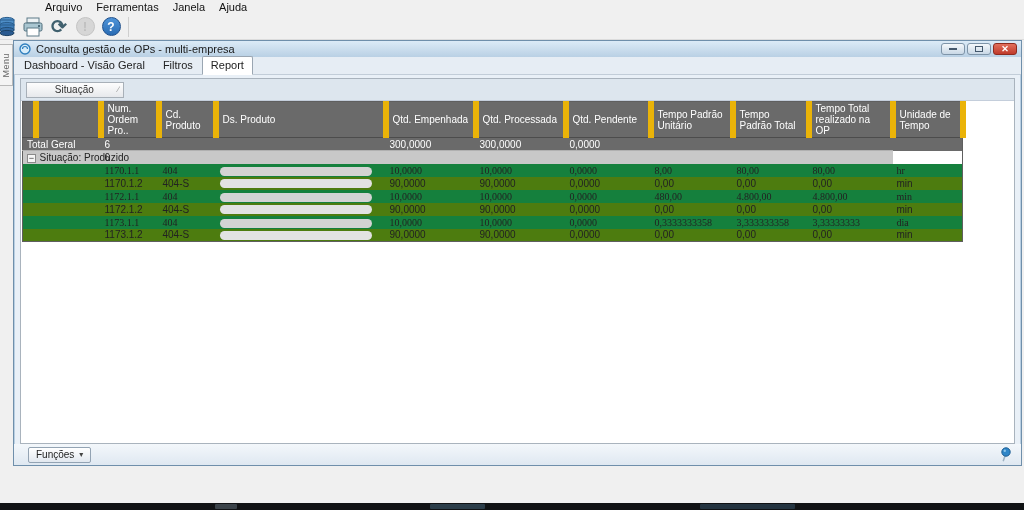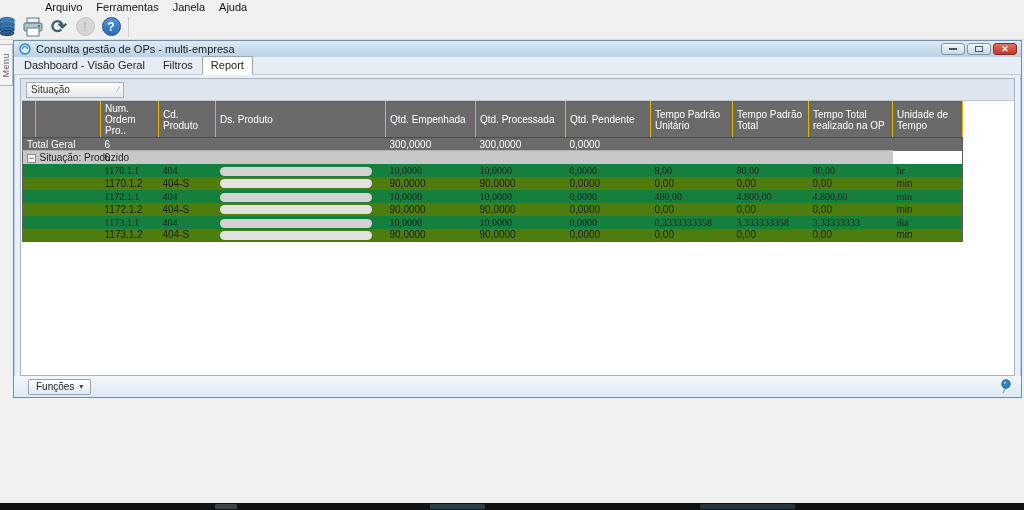--- a/index.html
+++ b/index.html
@@ -18,47 +18,47 @@
   .refresh-glyph { font-size:19px; color:#40606e; font-weight:bold; line-height:20px; }
   .circle-icon { width:19px; height:19px; border-radius:50%; display:flex; align-items:center; justify-content:center; font-weight:bold; }
   .icon-disabled { background:#d6d6d6; border:1px solid #c4c4c4; color:#bdbdbd; font-size:12px; }
   .icon-help { background:linear-gradient(#4f94d8,#2a6cb4); border:1px solid #1d4f8c; color:#fff; font-size:12px; }
 
   
   .side-strip { position:absolute; left:0; top:44px; width:13px; height:42px; background:#f4f4f4; border:1px solid #b9b9b9; border-left:none; display:flex; align-items:center; justify-content:center; }
   .side-strip span { writing-mode:vertical-rl; transform:rotate(180deg); font-size:9px; color:#666; letter-spacing:0.5px; }
 
   
-  .window { position:absolute; left:13px; top:40px; width:1009px; height:358px; background:#e9f0f7; border:1px solid #6f8fab; box-shadow:0 0 0 1px #b9cfe2 inset; display:flex; flex-direction:column; }
+  .window { position:absolute; left:13px; top:40px; width:1009px; height:426px; background:#e9f0f7; border:1px solid #6f8fab; box-shadow:0 0 0 1px #b9cfe2 inset; display:flex; flex-direction:column; }
   .titlebar { height:16px; background:linear-gradient(#dcebf7,#b9d0e4); display:flex; align-items:center; padding:0 4px 0 5px; }
   .title-icon { width:12px; height:12px; margin-right:5px; flex:0 0 auto; }
   .title-text { font-size:11px; color:#1b1b1b; flex:1 1 auto; white-space:nowrap; overflow:hidden; }
   .win-controls { display:flex; gap:2px; }
   .wbtn { width:24px; height:12px; border:1px solid #7e94a8; border-radius:3px; background:linear-gradient(#f4f8fb,#c9d8e6); display:flex; align-items:center; justify-content:center; }
   .wbtn.close { background:linear-gradient(#e2705c,#bf3a2b); border-color:#8e2b1f; }
   .glyph-min { width:8px; height:2px; background:#44586c; }
   .glyph-max { width:8px; height:6px; border:1px solid #44586c; background:transparent; }
   .glyph-close { color:#fff; font-size:9px; line-height:9px; font-weight:bold; }
 
   
   .tabstrip { height:18px; background:#e6edf4; display:flex; align-items:flex-end; padding-left:1px; border-bottom:1px solid #c2cdd8; }
   .tab { padding:2px 8px 3px; font-size:11px; color:#222; margin-bottom:-1px; border:1px solid transparent; }
   .tab.active { background:#fff; border:1px solid #9aa6b2; border-bottom-color:#fff; border-radius:2px 2px 0 0; }
 
   
   .content { flex:1 1 auto; margin:3px 6px 0 6px; background:#fff; border:1px solid #a9b3bd; position:relative; overflow:hidden; }
   .groupby-row { height:22px; background:#dde6ee; border-bottom:1px solid #c4cedb; display:flex; align-items:center; padding-left:5px; }
-  .group-chip { width:98px; height:16px; background:linear-gradient(#fdfdfd,#e7e9ec); border:1px solid #a8b0b8; display:flex; align-items:center; padding:0 4px; font-size:10px; color:#333; }
+  .group-chip { width:98px; height:16px; background:linear-gradient(#fdfdfd,#e7e9ec); border:1px solid #a8b0b8; display:flex; align-items:center; padding:0 4px; font-size:10px; color:#333;text-align:center; }
   .group-chip .chip-label { flex:1 1 auto; }
   .chip-sort { color:#909090; font-size:8px; }
 
   
   .grid-wrap { margin-left:1px; width:941px; }
   table.grid { border-collapse:collapse; table-layout:fixed; width:941px; border:1px solid #5f5f5f; font-size:10px; }
-  table.grid th { background:#6a6a6a; color:#fff; font-weight:normal; border-right:1px solid #eab308; border-bottom:1px solid #4c4c4c; height:27px; padding:1px 4px; line-height:11px; vertical-align:middle; overflow:hidden; }
+  table.grid th { background:#6a6a6a; color:#fff; font-weight:normal; border-right:6px solid #eab308; border-bottom:1px solid #4c4c4c; height:27px; padding:1px 4px; line-height:11px; vertical-align:middle; overflow:hidden; }
   table.grid td { height:13px; padding:0 4px; white-space:nowrap; overflow:hidden; vertical-align:middle; }
   .al-left { text-align:left; } .al-right { text-align:left; }
   tr.row-total td { background:#6a6a6a; color:#fff; }
   tr.row-group td { background:#c8c8c8; color:#222; border-top:1px solid #b0b0b0; }
   tr.row-data.odd td { background:#15803d;font-family:Liberation Serif, serif; }
   tr.row-data.even td { background:#4d7c0f; }
   td.ind { padding:0 1px; }
   .collapse-box { display:inline-block; width:9px; height:9px; border:1px solid #8a8a8a; background:#f6f6f6; font-size:9px; line-height:7px; text-align:center; color:#333; }
   .collapse-box::after { content:"−"; }
   .redact { display:inline-block; width:152px; height:9px; border-radius:4.5px; background:#e2e2e2; vertical-align:middle; }

